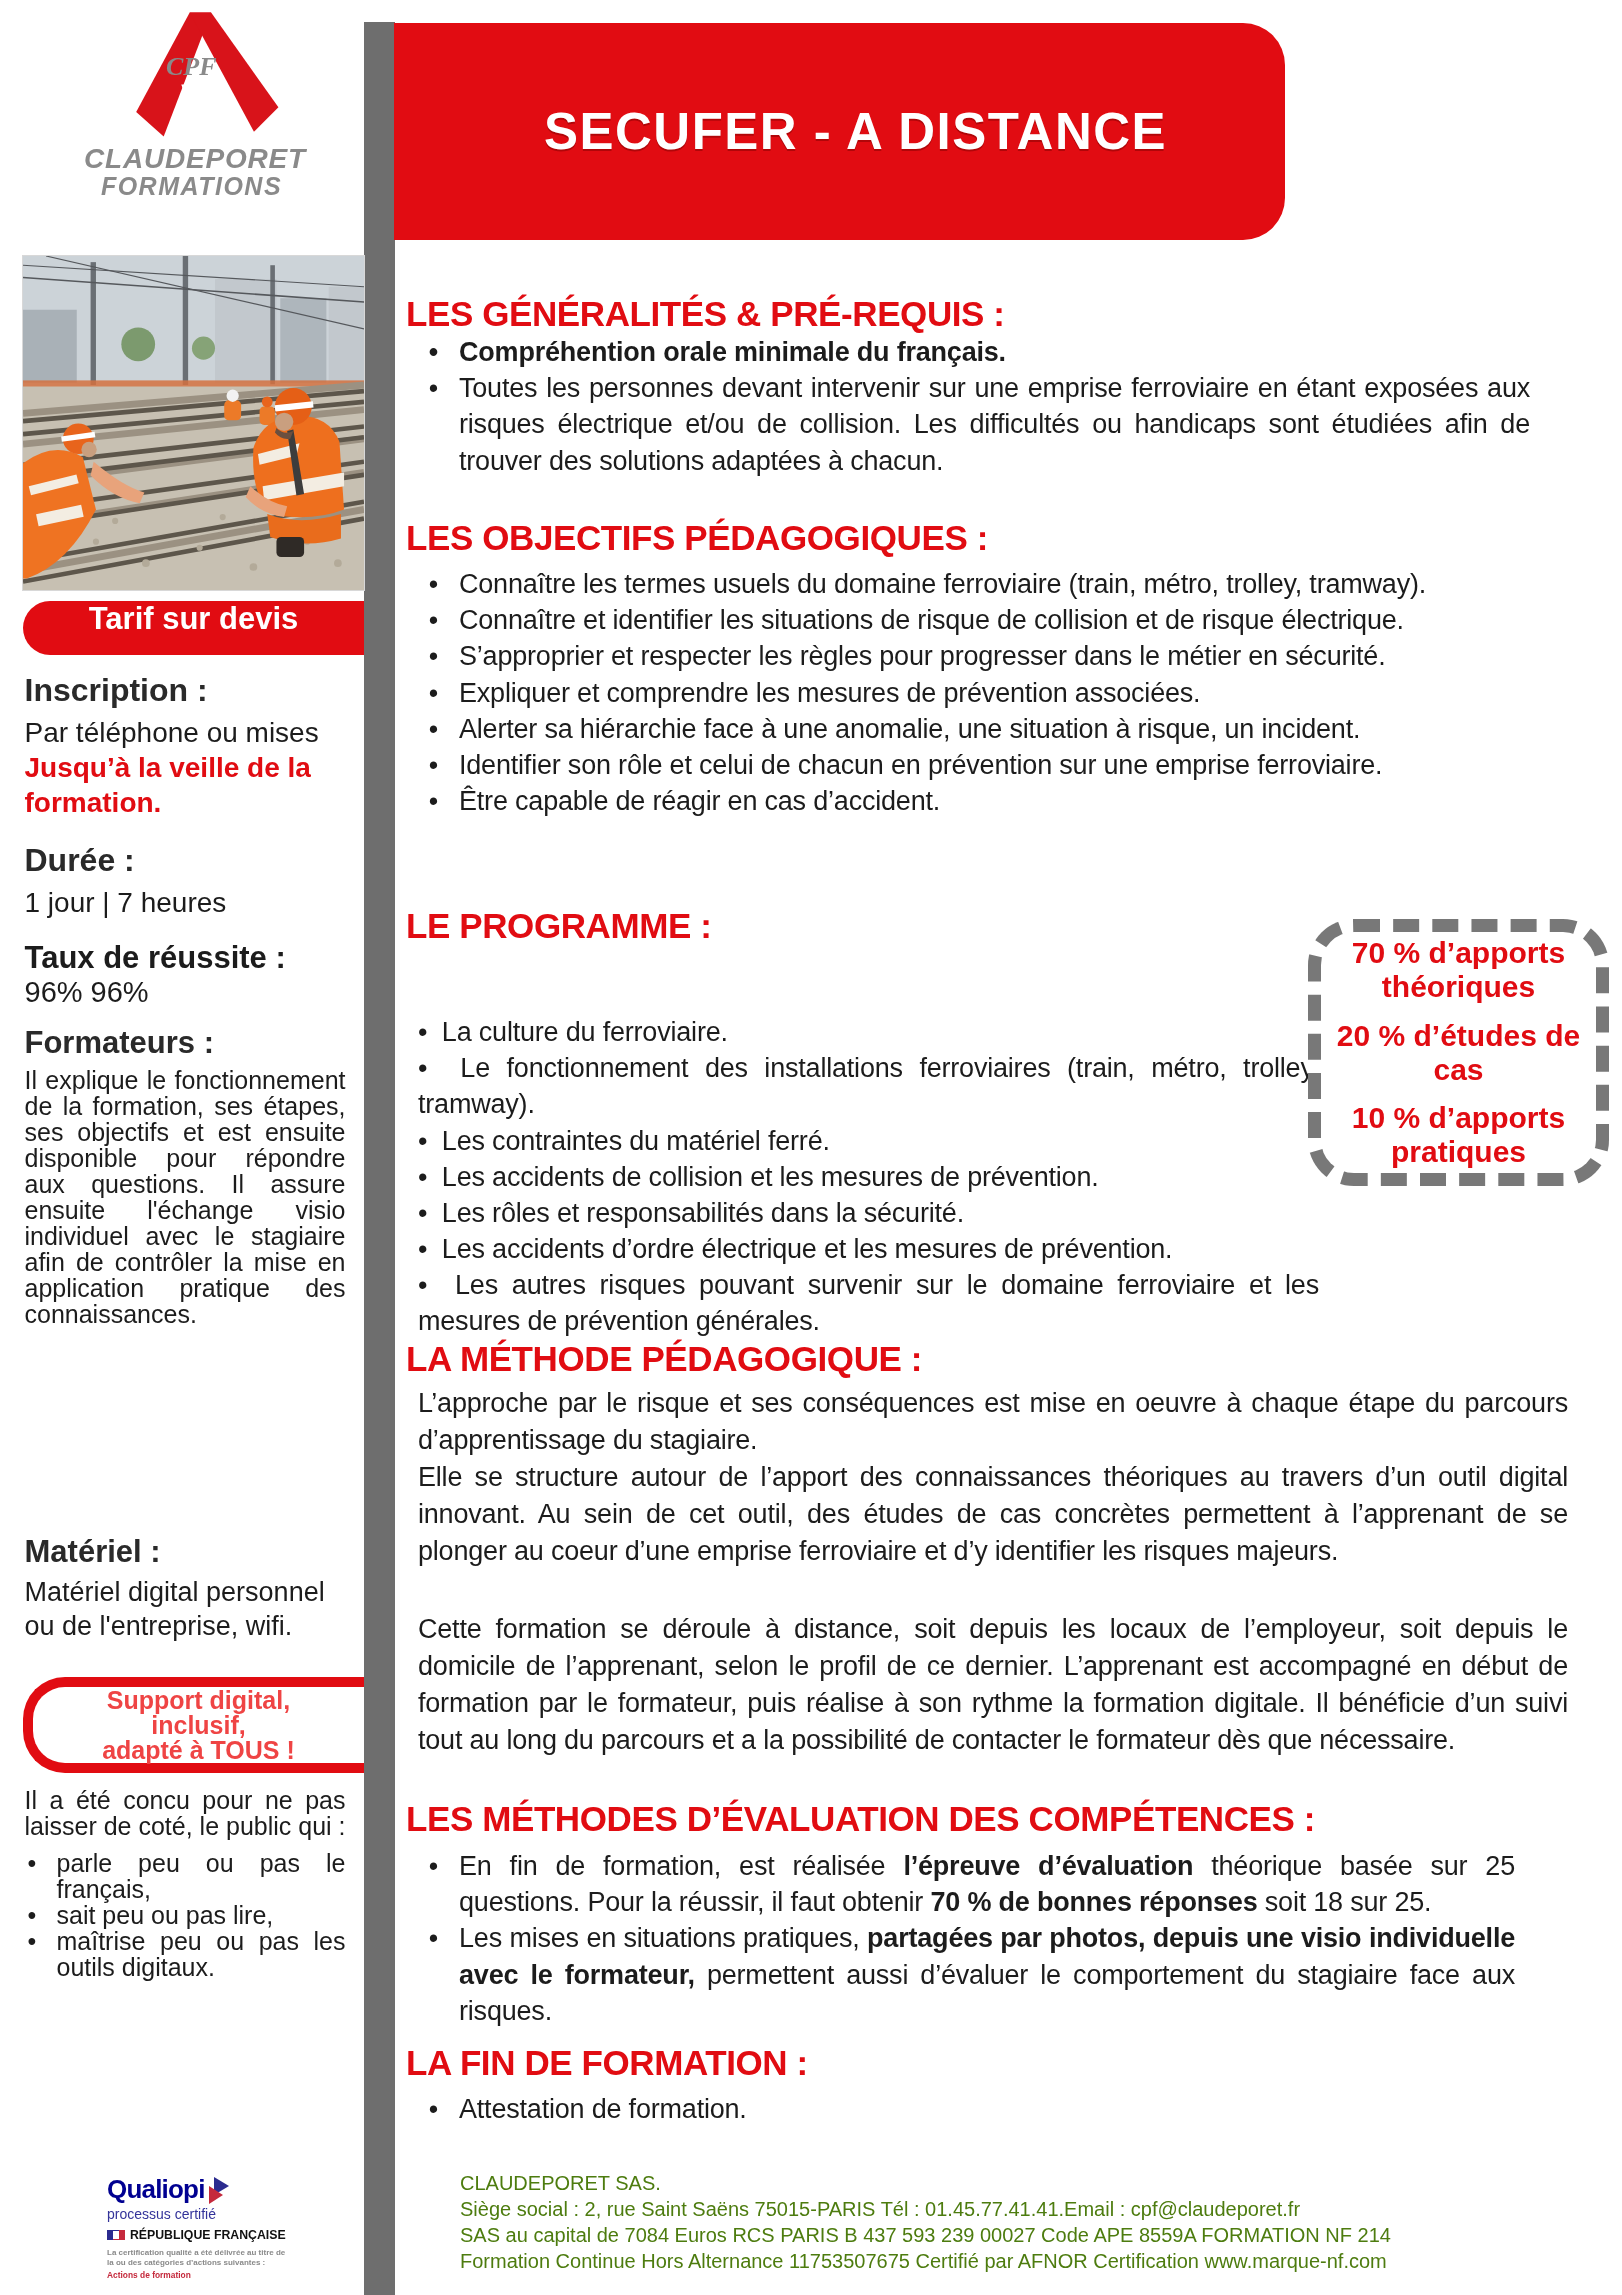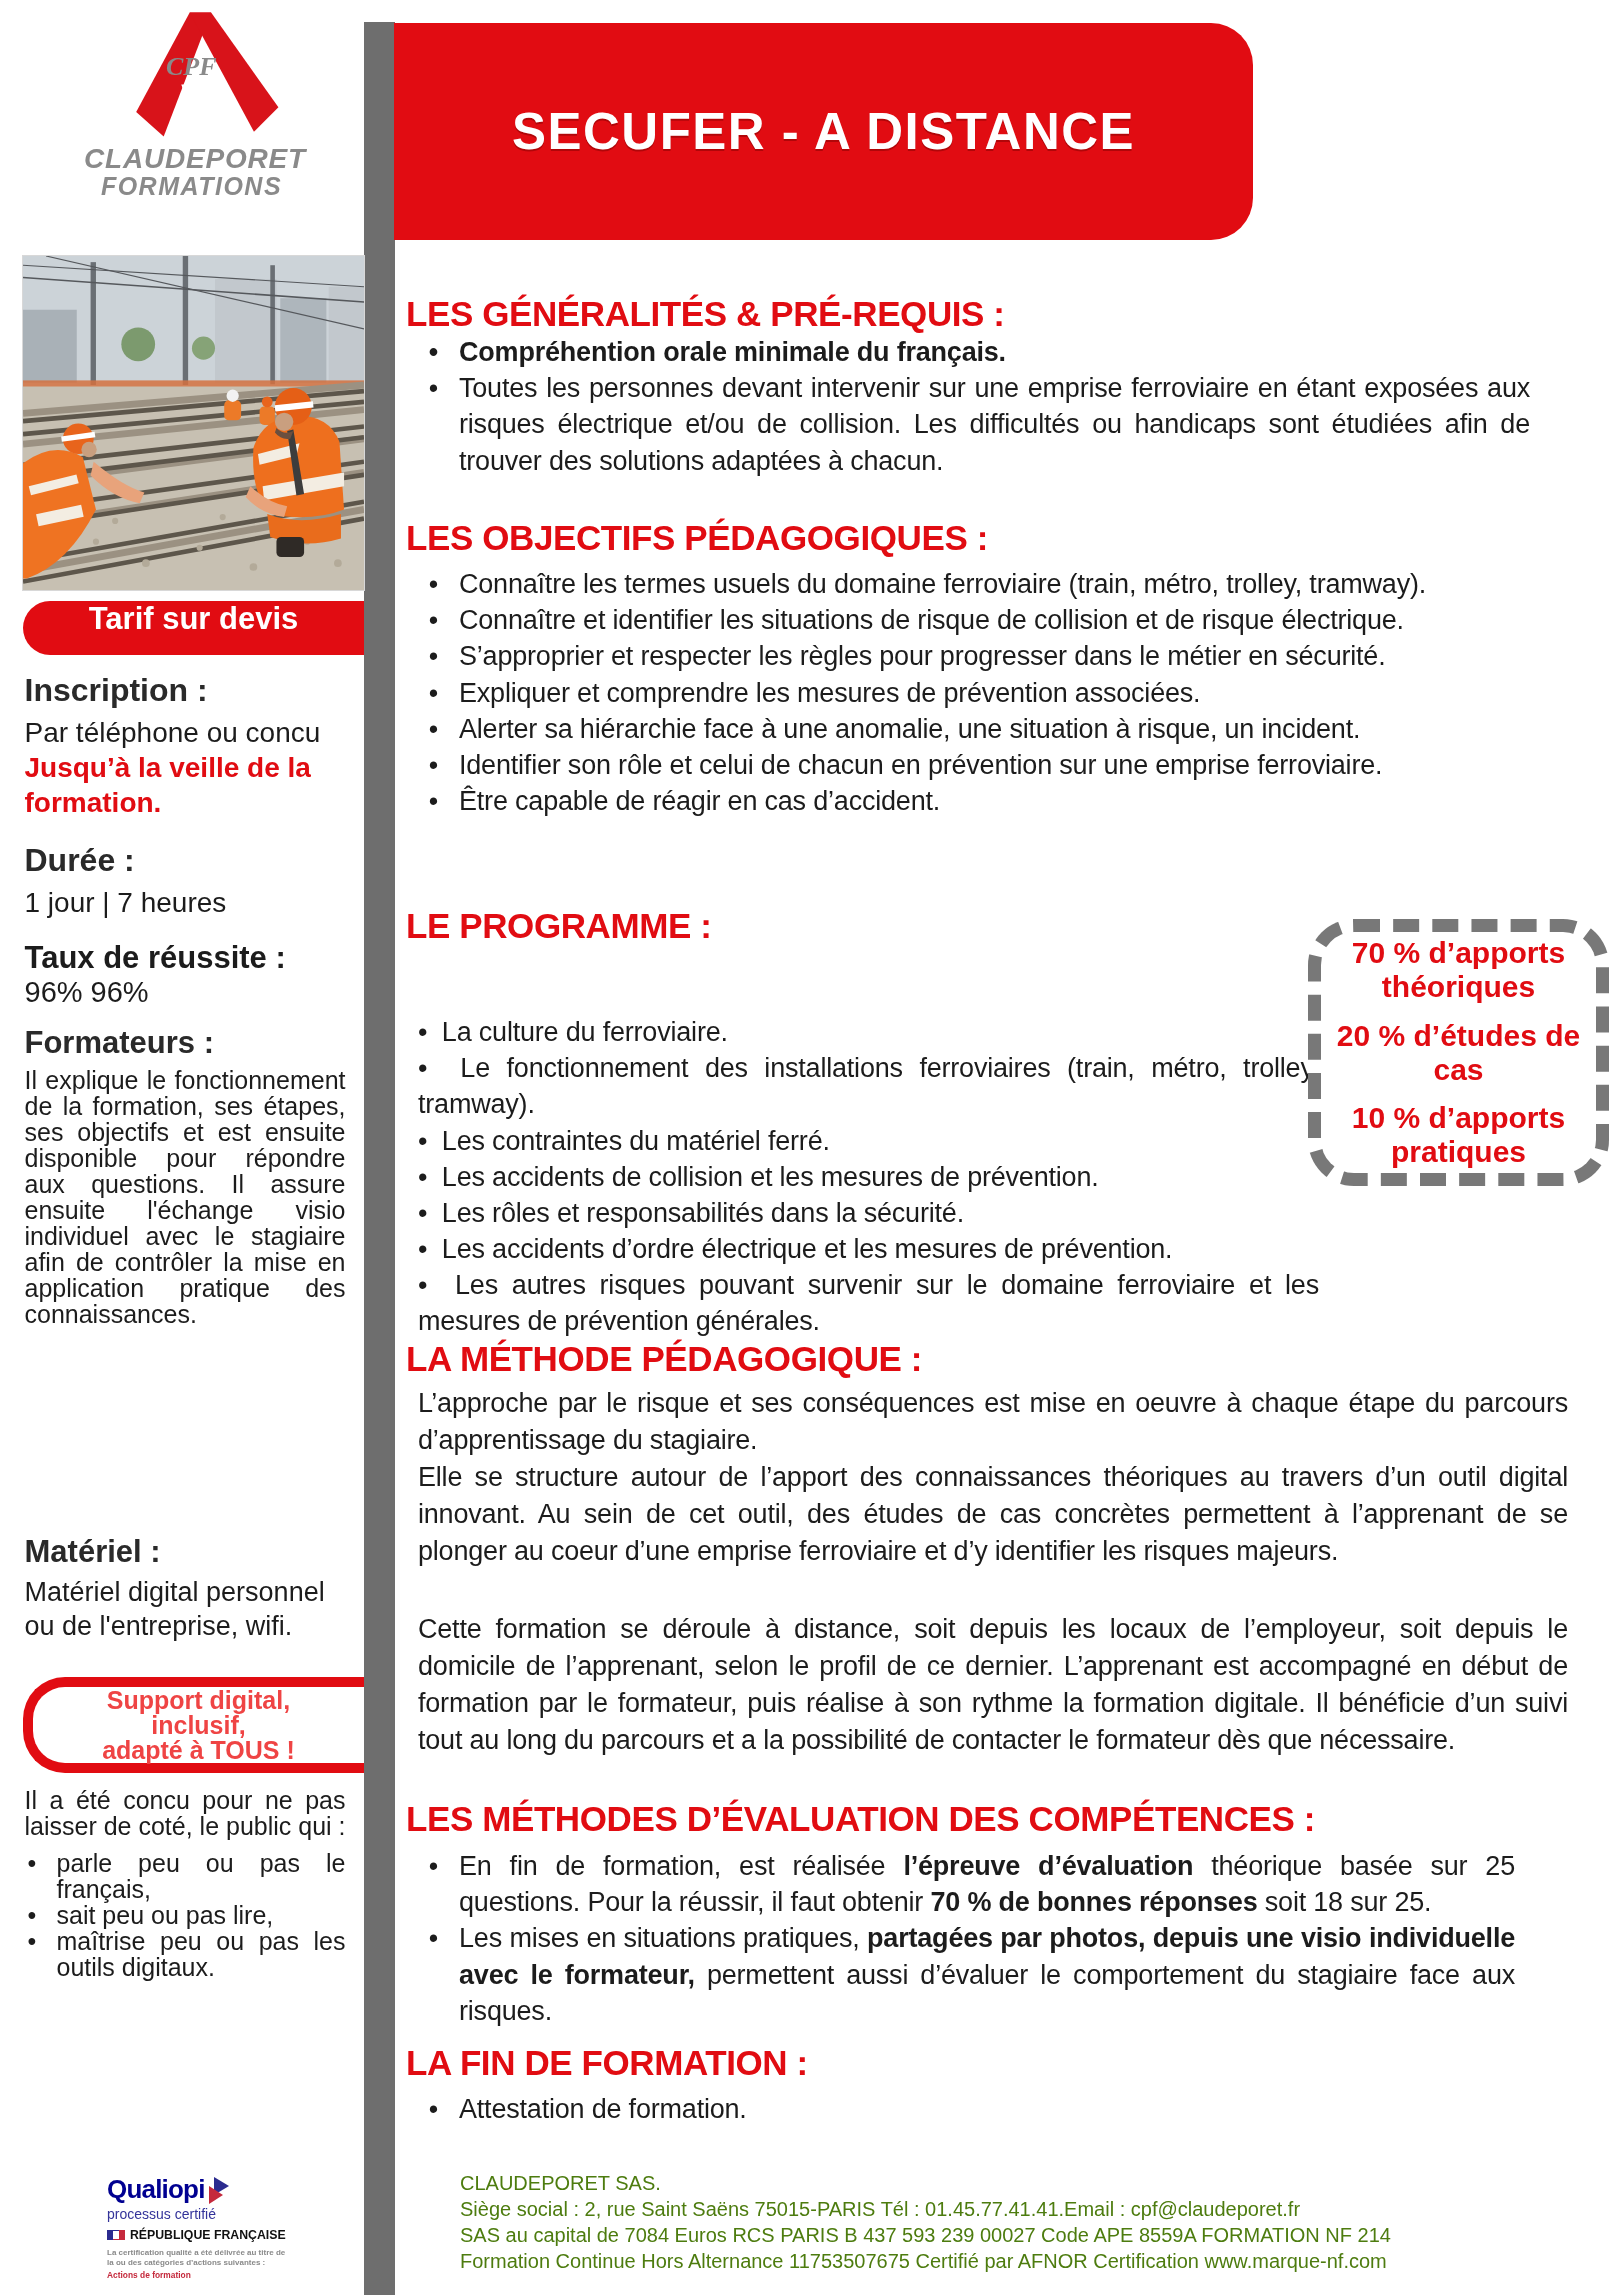--- a/index.html
+++ b/index.html
@@ -4,21 +4,21 @@
 <style>
   html,body{margin:0;padding:0;background:#fff;}
   .page{position:relative;width:1623px;height:2295px;background:#ffffff;overflow:hidden;
         font-family:"Liberation Sans","DejaVu Sans",sans-serif;color:#1c1c1c;}
 
   
   .graybar{position:absolute;left:364px;top:21.5px;width:31px;height:2274px;background:#6e6e6e;}
 
   
   .band{position:absolute;left:394px;top:23px;width:859px;height:217px;background:#e10c12;
-        border-radius:0 42px 42px 0;display:flex;align-items:center;justify-content:center;}
+        border-radius:0 42px 42px 0;display:flex;align-items:center;justify-content:center;padding-left:32px;}
   .band h1{margin:0;color:#fff;font-size:51px;font-weight:bold;letter-spacing:1.5px;
            text-shadow:0 2.3px 0 rgba(120,0,0,.45);}
 
   
   .logo{position:absolute;left:84px;top:10.7px;width:215px;text-align:center;}
   .brand1{font-size:28px;font-weight:bold;font-style:italic;color:#8a8a8a;letter-spacing:0.8px;line-height:1.05;}
   .brand2{font-size:25px;font-weight:bold;font-style:italic;color:#8a8a8a;letter-spacing:1.5px;line-height:1.05;}
 
   .photo{position:absolute;left:21.5px;top:255px;width:341px;height:334px;border:0.8px solid #d8d8d8;}
 
@@ -186,21 +186,21 @@
       <path d="M296,300 Q320,322 344,326 L340,340 Q310,336 290,314 Z" fill="#e8a37b"></path>
     </g>
   </svg>
 
   <div class="banner">
     <span>Tarif sur devis</span>
   </div>
 
   <div class="sb" style="top:672px">
     <p class="lbl">Inscription :</p>
-    <p class="ins-line">Par téléphone ou concu</p>
+    <p class="ins-line">Par téléphone ou mises</p>
     <p class="ins-red">Jusqu’à la veille de la formation.</p>
   </div>
 
   <div class="sb" style="top:842px">
     <p class="lbl">Durée :</p>
     <p class="ins-line">1 jour | 7 heures</p>
   </div>
 
   <div class="sb taux" style="top:940px">
     <b>Taux de réussite :</b>

